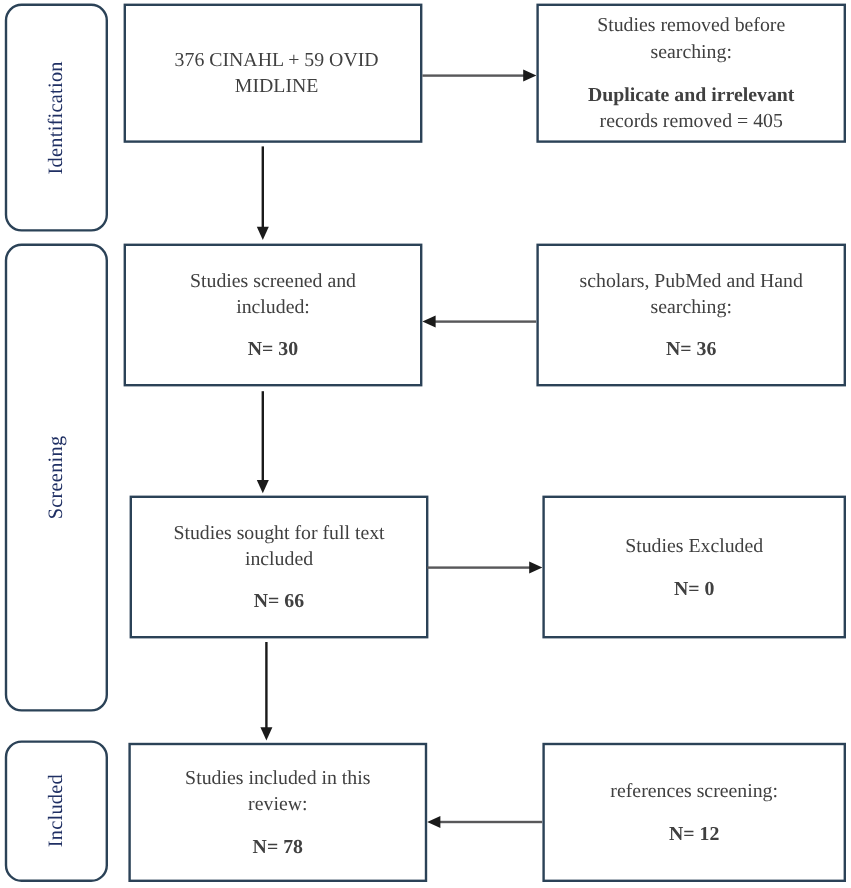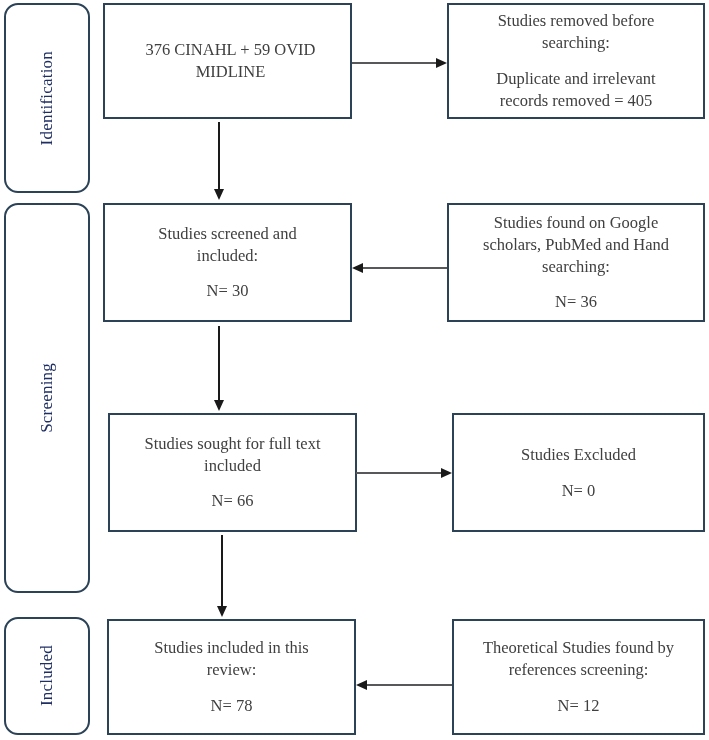--- a/index.html
+++ b/index.html
@@ -49,20 +49,21 @@
     text-align: center;
     padding: 6px 10px;
   }
   .flow-box .line {
     font-size: 16.5px;
     line-height: 1.32;
     color: #404040;
   }
   .flow-box .line.gap-above {
     margin-top: 14px;
+    font-weight: bold;
   }
 
   
   .arrow-v, .arrow-h {
     position: absolute;
   }
   .arrow-v .shaft {
     position: absolute;
     left: 50%;
     top: 0;
@@ -156,21 +157,20 @@
     <div class="line">included:</div>
     <div class="line gap-above">N= 30</div>
   </div>
 
   <div class="arrow-h to-left" style="left:352px; top:258px; width:95px; height:20px;">
     <div class="shaft" style="left:9px; width:86px;"></div>
     <div class="head"></div>
   </div>
 
   <div class="flow-box" style="left:447px; top:203px; width:258px; height:119px;">
-    <div class="line">Studies found on Google</div>
     <div class="line">scholars, PubMed and Hand</div>
     <div class="line">searching:</div>
     <div class="line gap-above">N= 36</div>
   </div>
 
   <div class="arrow-v" style="left:209px; top:326px; width:20px; height:85px;">
     <div class="shaft" style="height:77px;"></div>
     <div class="head"></div>
   </div>
 
@@ -200,18 +200,17 @@
     <div class="line">review:</div>
     <div class="line gap-above">N= 78</div>
   </div>
 
   <div class="arrow-h to-left" style="left:356px; top:675px; width:96px; height:20px;">
     <div class="shaft" style="left:9px; width:87px;"></div>
     <div class="head"></div>
   </div>
 
   <div class="flow-box" style="left:452px; top:619px; width:253px; height:116px;">
-    <div class="line">Theoretical Studies found by</div>
     <div class="line">references screening:</div>
     <div class="line gap-above">N= 12</div>
   </div>
 
 </div>
 
 </body></html>

